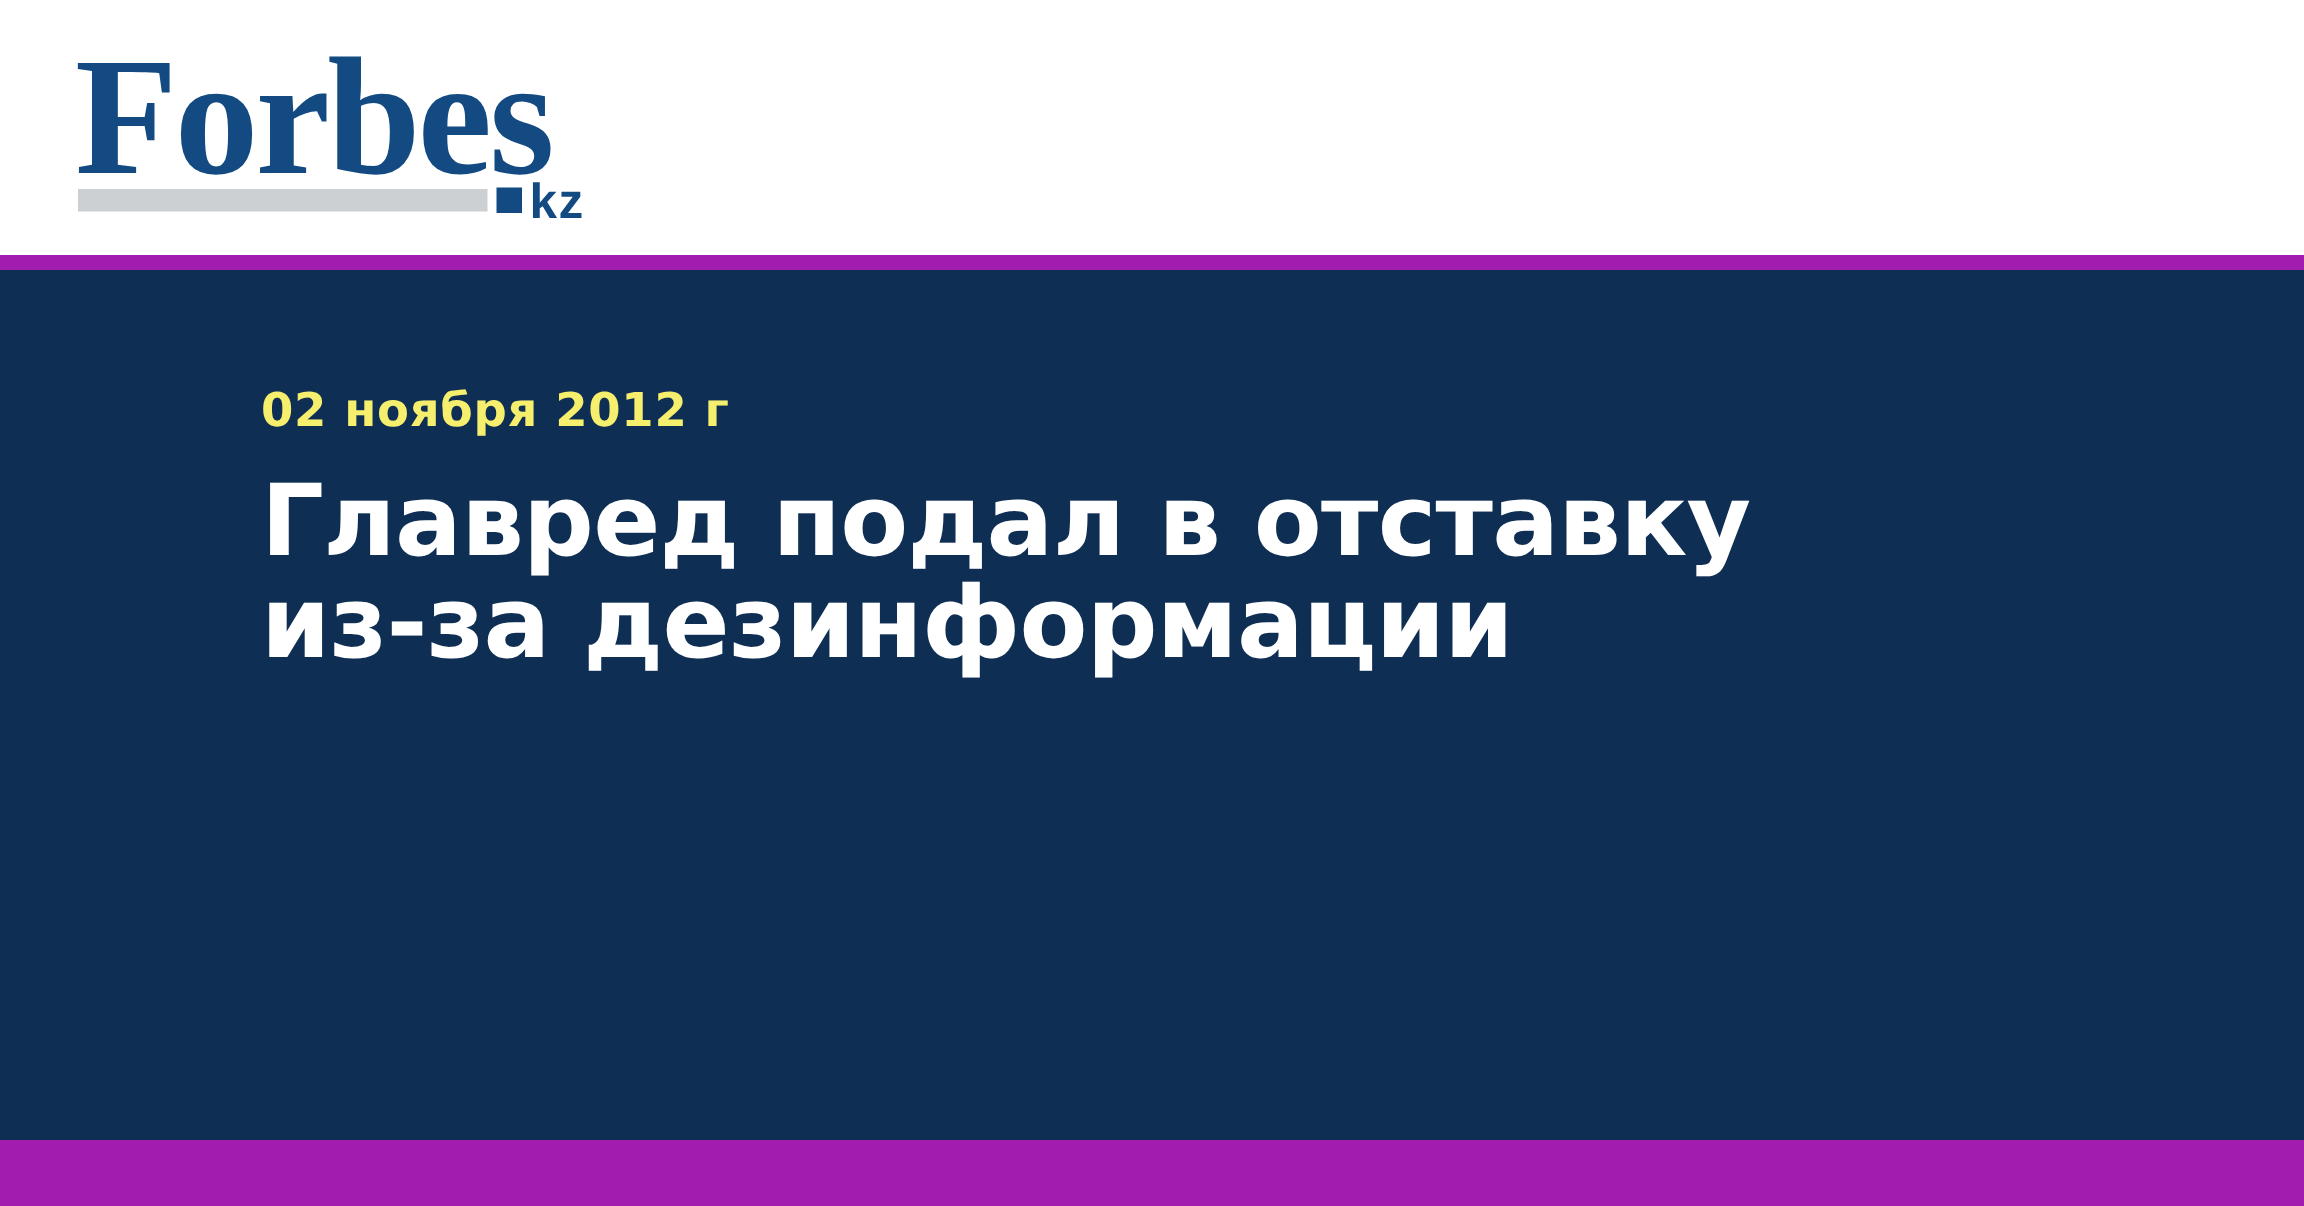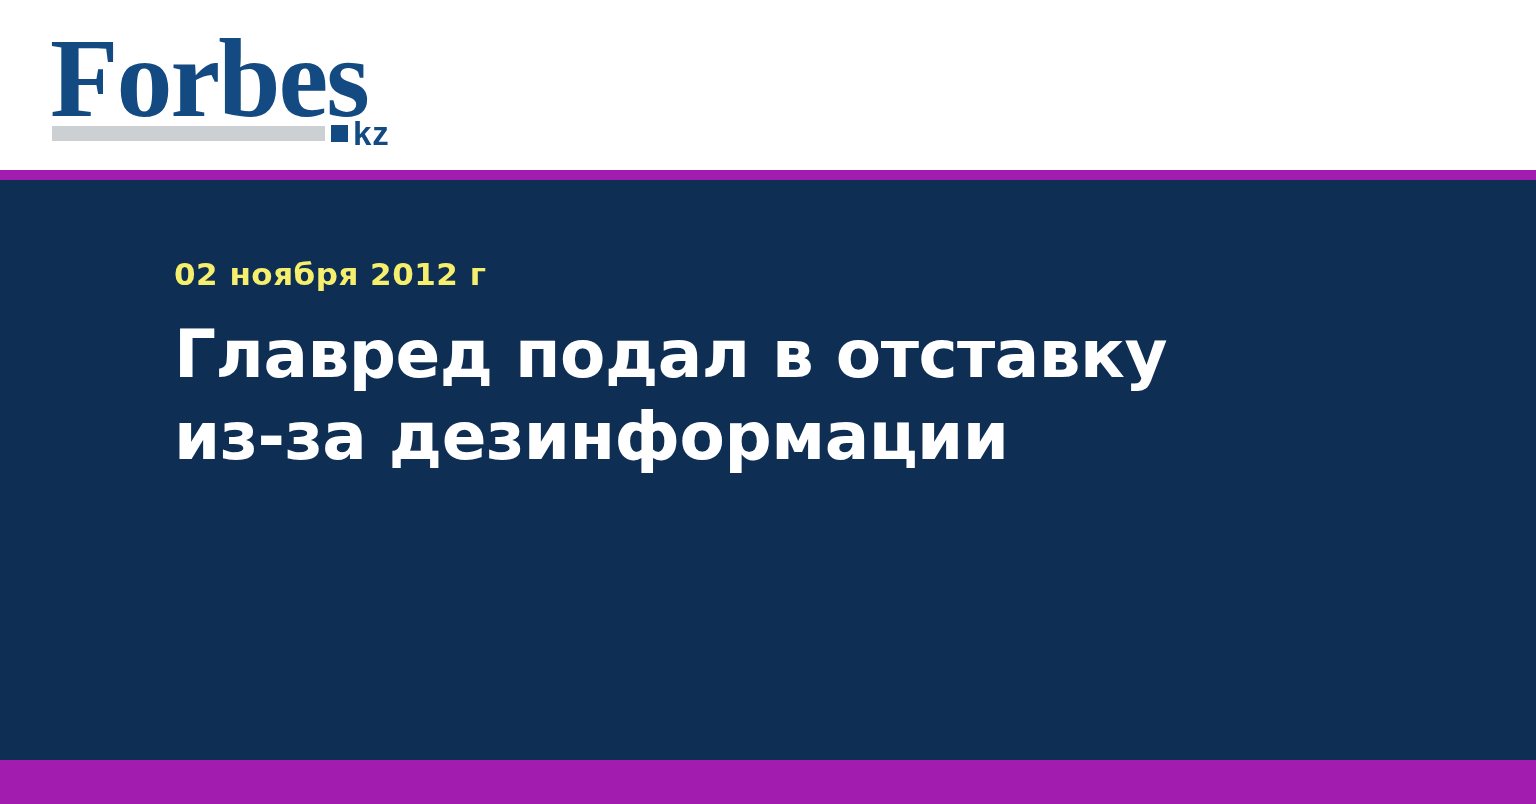--- a/index.html
+++ b/index.html
@@ -111,21 +111,21 @@
     letter-spacing: 0.5px;
     color: #f6ef6d;
     white-space: nowrap;
     margin: 0 0 22px 0;
   }
 
   .article-title {
     font-family: "DejaVu Sans", "Liberation Sans", sans-serif;
     font-weight: 700;
     font-size: 66px;
-    line-height: 82px;
+    line-height: 68px;
     letter-spacing: -0.5px;
     color: #ffffff;
     margin: 0;
     max-width: 1110px;
   }
 </style>
 </head>
 <body>
 
 <div class="page">

